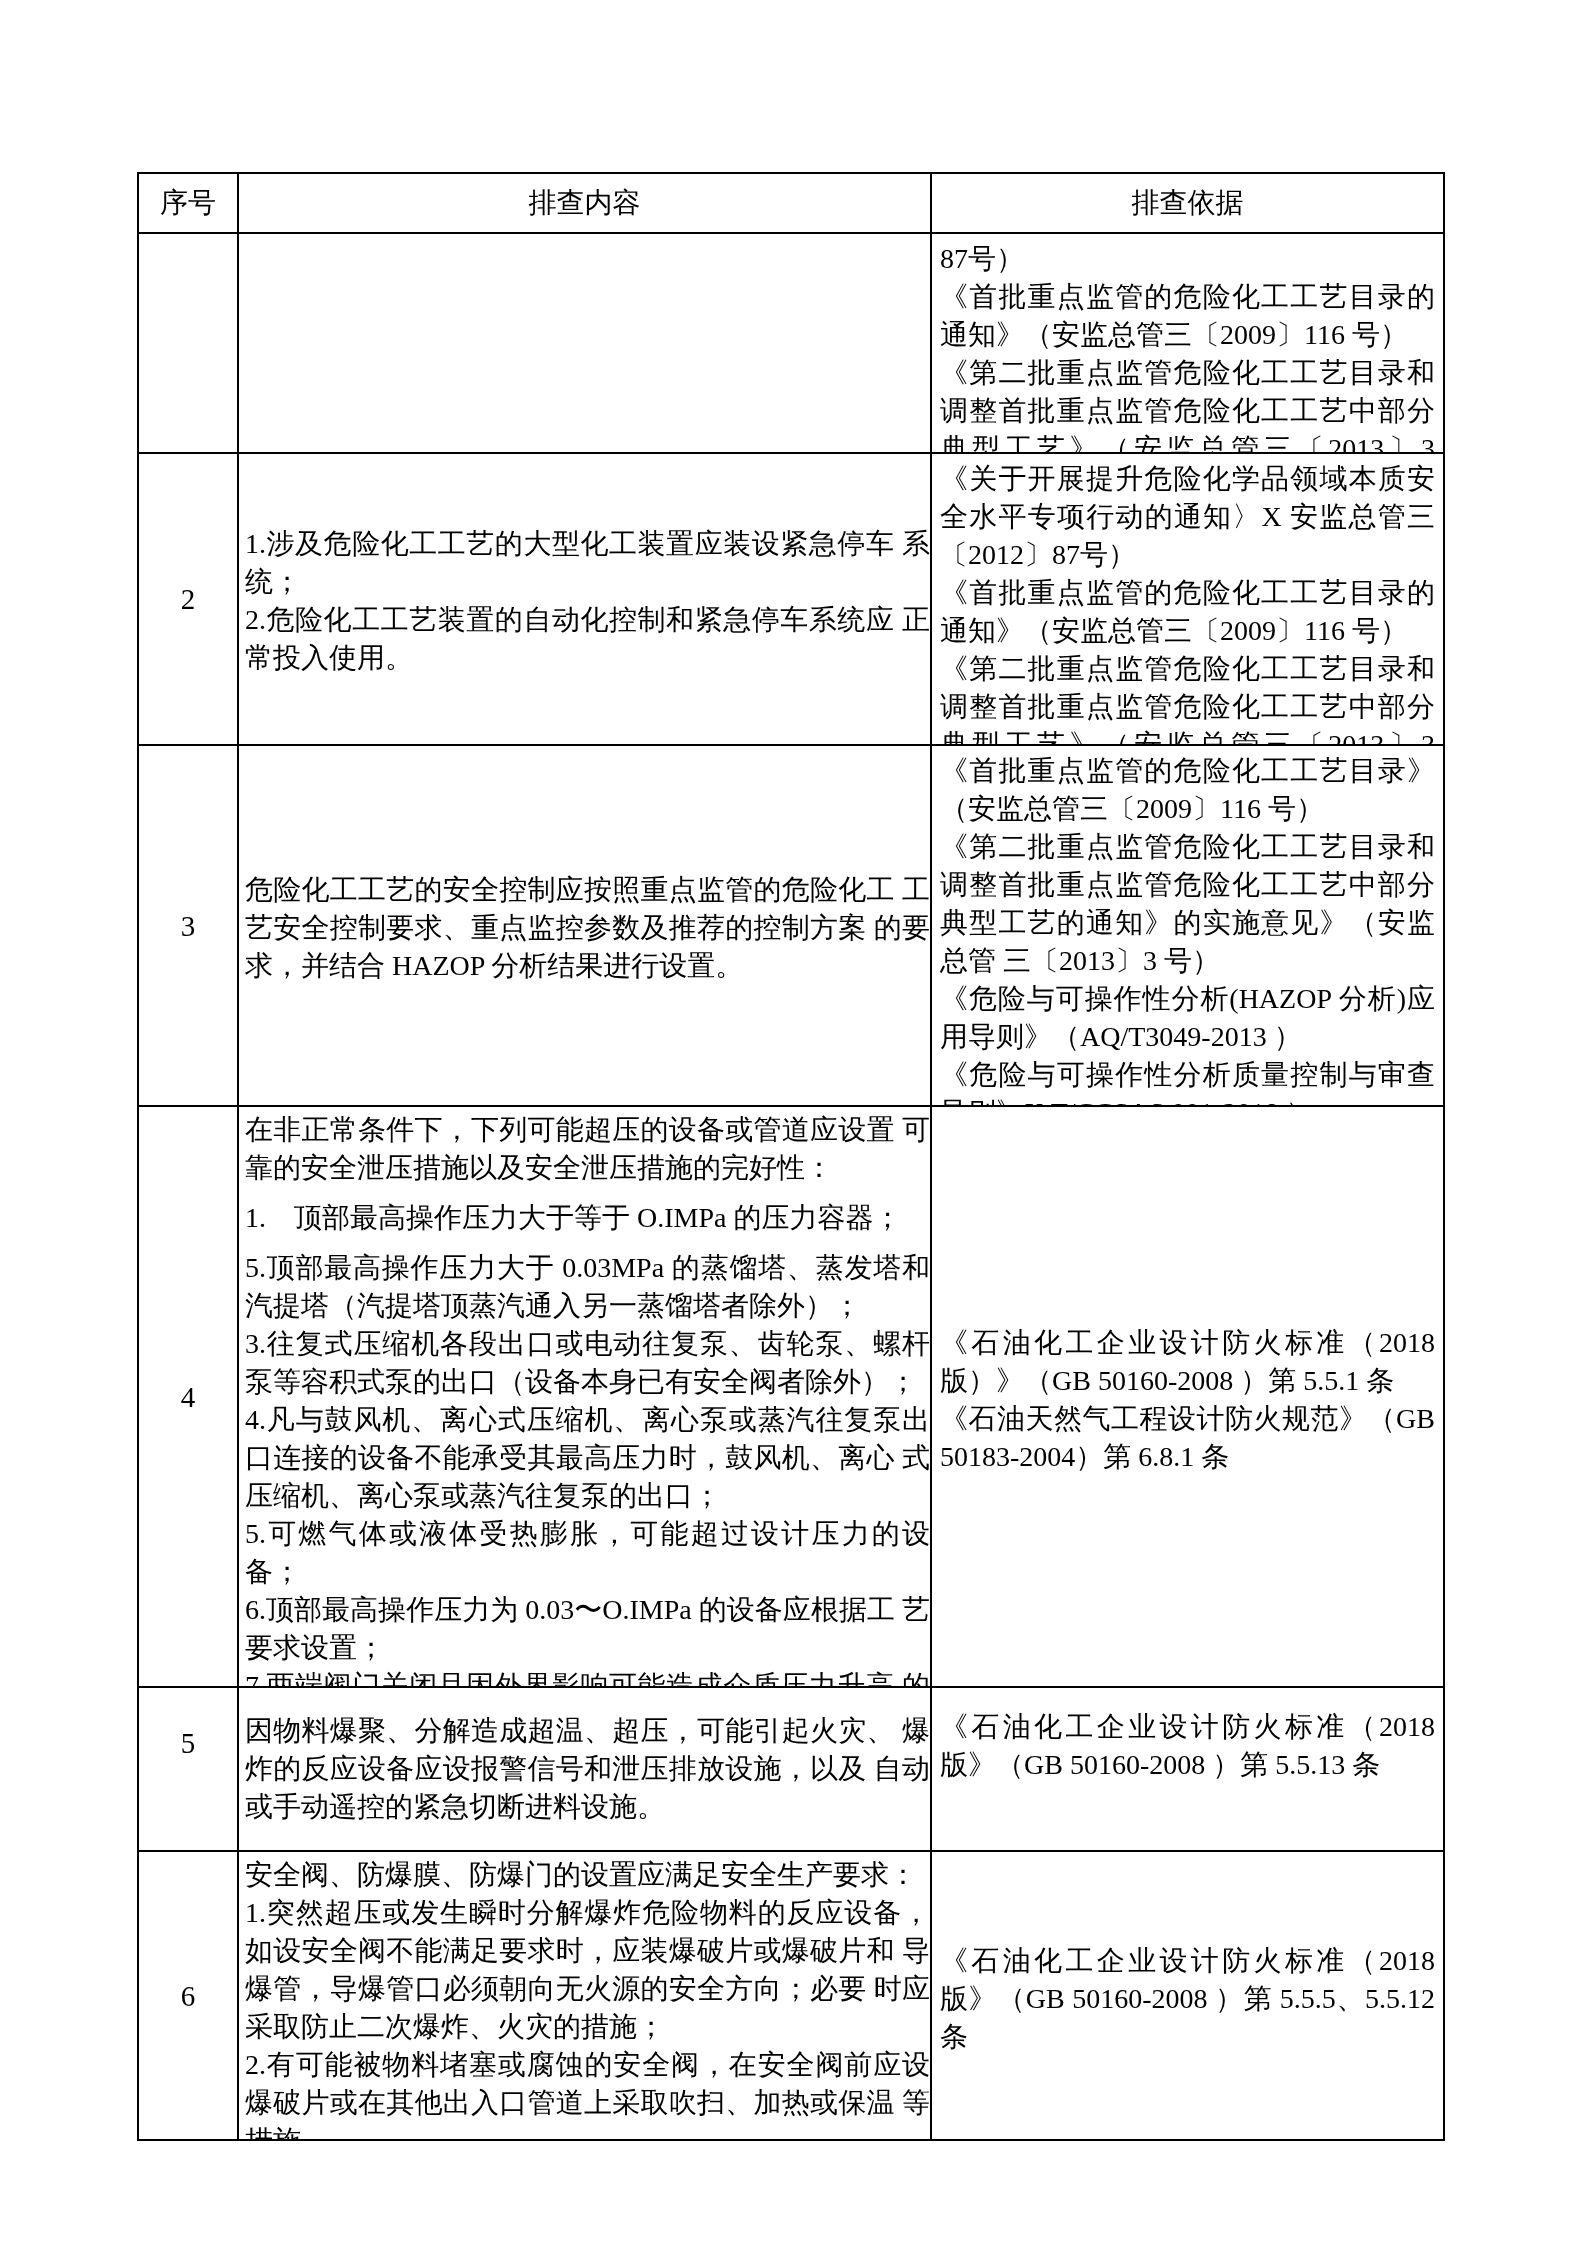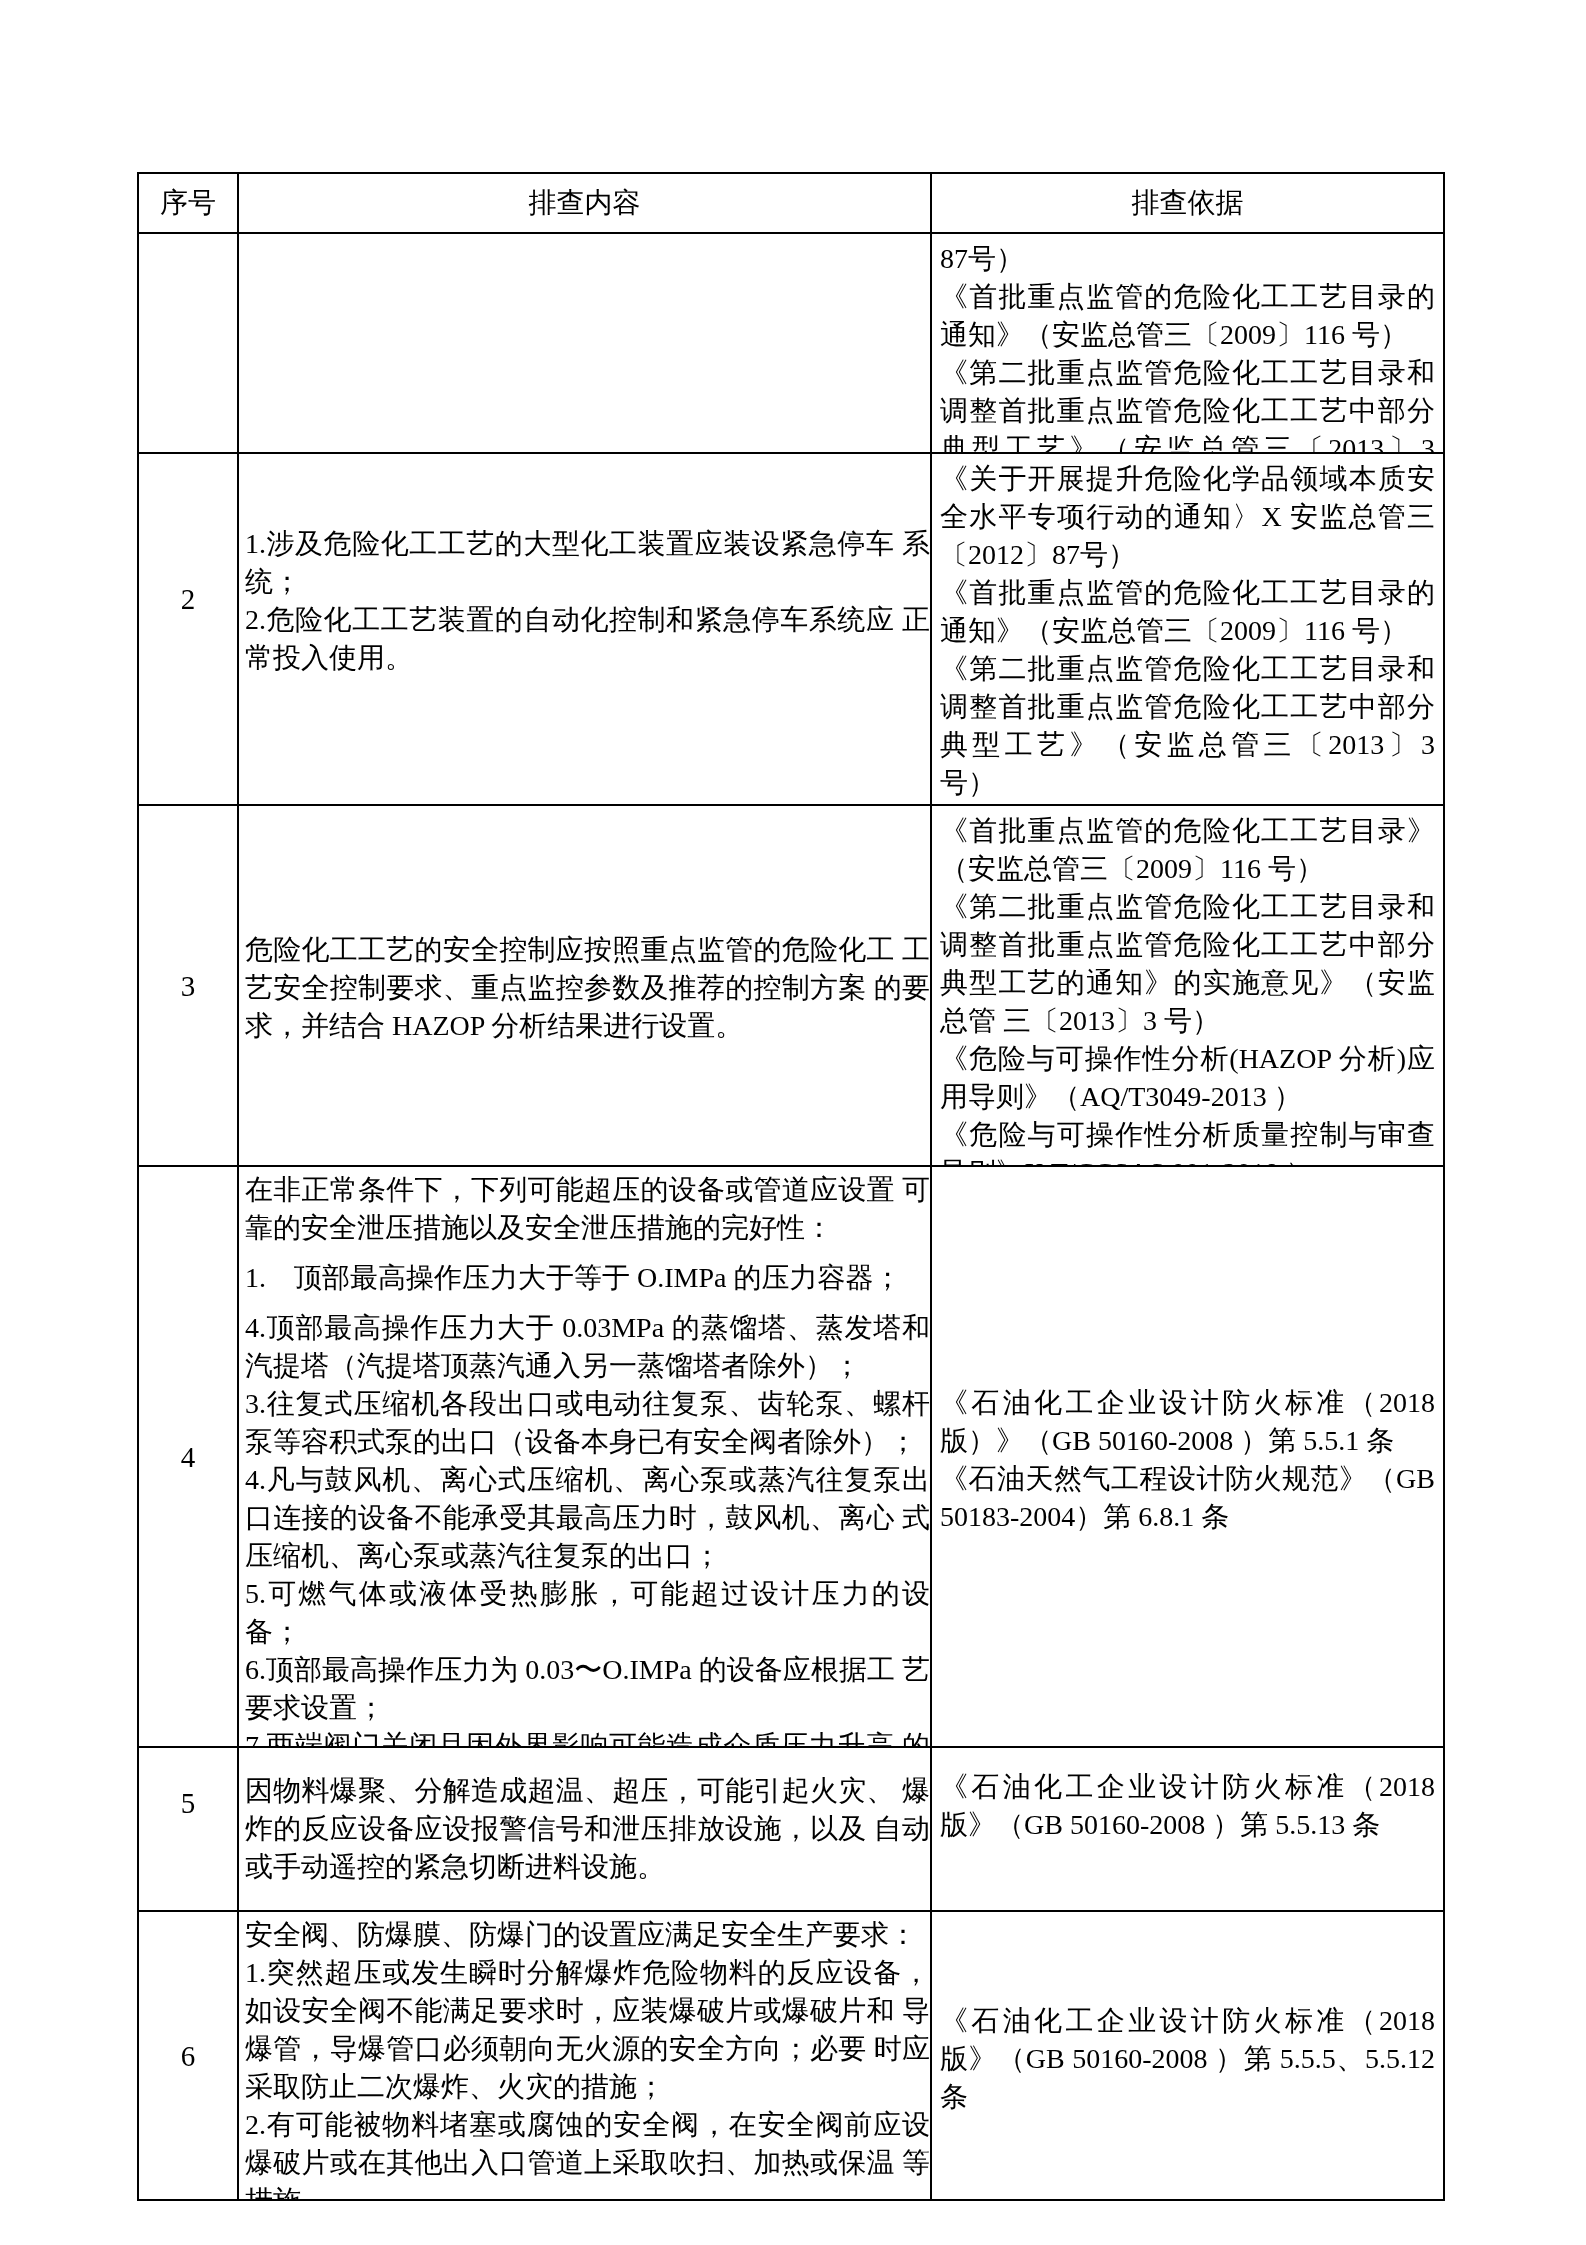--- a/index.html
+++ b/index.html
@@ -102,21 +102,21 @@
           <td>
             <div class="inner num" style="height: 290px;">2</div>
           </td>
           <td>
             <div class="inner content-cell v-middle" style="height: 290px;">
               <p>1.涉及危险化工工艺的大型化工装置应装设紧急停车 系统；</p>
               <p>2.危险化工工艺装置的自动化控制和紧急停车系统应 正常投入使用。</p>
             </div>
           </td>
           <td>
-            <div class="inner basis-cell" style="height: 350px;">
+            <div class="inner basis-cell" style="height: 290px;">
               <p>《关于开展提升危险化学品领域本质安全水平专项行动的通知〉X 安监总管三〔2012〕87号）</p>
               <p>《首批重点监管的危险化工工艺目录的通知》（安监总管三〔2009〕116 号）</p>
               <p>《第二批重点监管危险化工工艺目录和调整首批重点监管危险化工工艺中部分典型工艺》（安监总管三〔2013〕3 号）</p>
             </div>
           </td>
         </tr>
         <tr>
           <td>
             <div class="inner num" style="height: 359px;">3</div>
           </td>
@@ -135,21 +135,21 @@
           </td>
         </tr>
         <tr>
           <td>
             <div class="inner num" style="height: 579px;">4</div>
           </td>
           <td>
             <div class="inner content-cell" style="height: 579px;">
               <p>在非正常条件下，下列可能超压的设备或管道应设置 可靠的安全泄压措施以及安全泄压措施的完好性：</p>
               <p class="p-gap">1.　顶部最高操作压力大于等于 O.IMPa 的压力容器；</p>
-              <p class="p-gap">4.顶部最高操作压力大于 0.03MPa 的蒸馏塔、蒸发塔和 汽提塔（汽提塔顶蒸汽通入另一蒸馏塔者除外）；</p>
+              <p class="p-gap">5.顶部最高操作压力大于 0.03MPa 的蒸馏塔、蒸发塔和 汽提塔（汽提塔顶蒸汽通入另一蒸馏塔者除外）；</p>
               <p>3.往复式压缩机各段出口或电动往复泵、齿轮泵、螺杆 泵等容积式泵的出口（设备本身已有安全阀者除外）；</p>
               <p>4.凡与鼓风机、离心式压缩机、离心泵或蒸汽往复泵出 口连接的设备不能承受其最高压力时，鼓风机、离心 式压缩机、离心泵或蒸汽往复泵的出口；</p>
               <p>5.可燃气体或液体受热膨胀，可能超过设计压力的设 备；</p>
               <p>6.顶部最高操作压力为 0.03〜O.IMPa 的设备应根据工 艺要求设置；</p>
               <p>7.两端阀门关闭且因外界影响可能造成介质压力升高 的液化烃、甲B、乙A 类液体管道。</p>
             </div>
           </td>
           <td>
             <div class="inner basis-cell v-middle" style="height: 579px;">
               <p>《石油化工企业设计防火标准（2018 版）》（GB 50160-2008 ）第 5.5.1 条</p>

